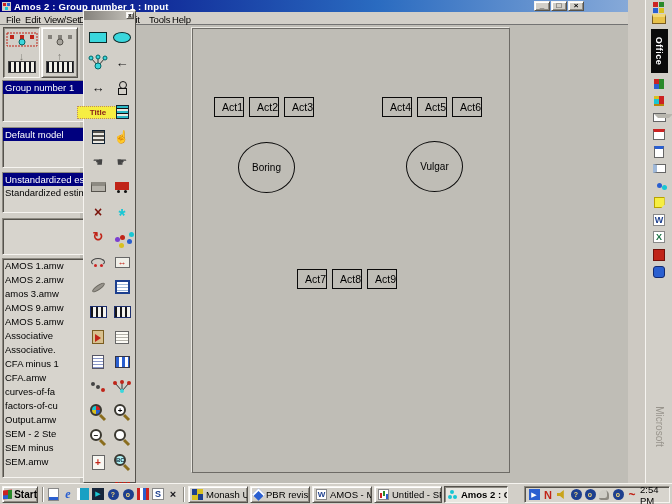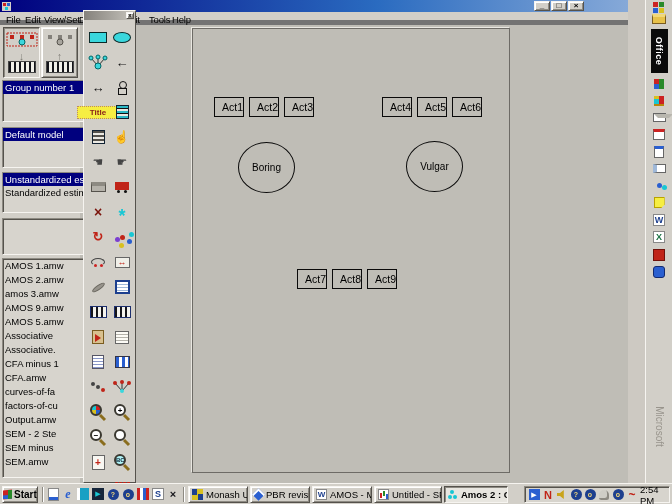--- a/index.html
+++ b/index.html
@@ -13,21 +13,21 @@
   .pressed{border:1px solid;border-color:#55524c #f6f4f0 #f6f4f0 #55524c;background:#d2cfc8;box-shadow:inset 1px 1px 0 #8d8a82}
 
   
   .titlebar{left:0;top:0;width:628px;height:12px;background:linear-gradient(90deg,#00007e 0%,#2a6bc0 60%,#86a9d8 100%);display:flex;align-items:center}
   .titlebar .apptitle{color:#fff;font-weight:bold;font-size:9.5px;margin-left:3px;letter-spacing:0.2px}
   .appicon{width:9px;height:9px;margin-left:2px;background:#d2cfc8;position:relative}
   .appicon::after{content:"";position:absolute;left:1px;top:1px;width:3px;height:3px;background:#c22;box-shadow:4px 0 0 #2a5fd0,2px 4px 0 #18c7d4}
   .winbtn{position:absolute;top:1px;width:16px;height:10px;font-size:8px;line-height:8px;font-weight:bold;text-align:center;color:#000;cursor:default}
 
   
-  .menubar{left:0;top:12px;width:628px;height:13px;background:#d2cfc8;border-bottom:5px solid #737373}
+  .menubar{left:0;top:12px;width:628px;height:13px;background:#d2cfc8;border-bottom:1px solid #737373}
   .menuitem{position:absolute;top:2px;font-size:9.5px;letter-spacing:-0.2px;white-space:nowrap}
 
   
   .leftpanel{left:0;top:25px;width:80px;height:458px;background:#d2cfc8}
   .vbtn{position:absolute;width:37px;height:51px;display:flex;flex-direction:column;align-items:center;justify-content:center}
   .vb-arrow{font-size:11px;line-height:10px;font-weight:bold;color:#83807a}
   .vb-keys{width:28px;height:12px;border:1px solid #444;background:repeating-linear-gradient(90deg,#15151a 0 2px,#f2f1ea 2px 5px)}
   .lbox{position:absolute;left:2px;width:96px;overflow:hidden}
   .lrow{height:13px;line-height:13px;font-size:9.5px;padding-left:2px;white-space:nowrap;overflow:hidden}
   .lrow.sel{background:#00007e;color:#fff}
@@ -98,21 +98,21 @@
   .oi-task{width:10px;height:12px;background:#fff;border:1px solid #666;border-top:3px solid #2a5fd0}
   .oi-card{width:13px;height:9px;background:#fff;border:1px solid #666;border-left:4px solid #9fb8d8}
   .oi-people{width:5px;height:5px;border-radius:50%;background:#2a5fd0;box-shadow:5px 2px 0 #18c7d4}
   .oi-note{width:11px;height:11px;background:#f6ee42;border:1px solid #b8a200;clip-path:polygon(0 0,100% 0,100% 70%,70% 100%,0 100%)}
   .oi-app{width:12px;height:12px;background:#fff;border:1px solid #888;font-size:9px;font-weight:bold;line-height:10px;text-align:center}
   .oi-red{width:12px;height:12px;background:#c02418;border:1px solid #70100a}
   .oi-blue{width:12px;height:12px;background:#2a5fd0;border:1px solid #122a70;border-radius:3px}
 
   
   .taskbar{left:0;top:483px;width:672px;height:21px;background:#d2cfc8;border-top:1px solid #f6f4f0;z-index:10}
-  .startbtn{position:absolute;left:2px;top:2px;width:36px;height:17px;display:flex;align-items:center;justify-content:flex-start;gap:2px;font-weight:bold;font-size:10px}
+  .startbtn{position:absolute;left:2px;top:2px;width:36px;height:17px;display:flex;align-items:center;justify-content:space-between;gap:2px;font-weight:bold;font-size:10px}
   .winflag{width:9px;height:9px;background:#c22;box-shadow:inset -4px 0 0 #2a8a2a,inset 0 -4px 0 #2a5fd0;transform:skewY(-6deg)}
   .tb-sep{position:absolute;top:3px;width:2px;height:15px;border-left:1px solid #8d8a82;border-right:1px solid #fff}
   .ql{position:absolute;top:3px;width:14px;height:14px;display:flex;align-items:center;justify-content:center}
   .taskbtn{position:absolute;top:2px;height:17px;display:flex;align-items:center;gap:3px;padding:0 3px;font-size:9.5px;white-space:nowrap;overflow:hidden}
   .taskbtn.active{font-weight:bold;background:#e8e6e0}
   .ti{flex:0 0 auto}
   .tray{position:absolute;left:524px;top:2px;width:146px;height:17px;display:flex;align-items:center;gap:2px;padding-left:3px}
   .trayic{width:12px;height:12px;display:flex;align-items:center;justify-content:center;flex:0 0 auto}
   .clock{margin-left:auto;margin-right:6px;font-size:9.5px}
   .t-play{width:11px;height:11px;background:#2a5fd0;color:#fff;font-size:7px;line-height:11px;text-align:center}
@@ -135,20 +135,21 @@
   .ti-spss::after{content:"";position:absolute;left:1px;bottom:1px;width:2px;height:5px;background:#c22;box-shadow:3px -2px 0 #2a8a2a,6px 1px 0 #2a5fd0}
   .ti-amos{width:4px;height:4px;border-radius:50%;background:#18c7d4;box-shadow:5px 0 0 #18c7d4,2px -5px 0 #18c7d4;margin-top:5px;margin-right:6px}
 </style>
 </head>
 <body>
 
 <div class="stage">
 
   <div class="abs titlebar">
     <span class="appicon"></span>
+    <span class="apptitle">Amos 2 : Group number 1 : Input</span>
   </div>
   <div class="abs raised winbtn" style="left:534px">_</div>
   <div class="abs raised winbtn" style="left:551px">□</div>
   <div class="abs raised winbtn" style="left:568px">×</div>
 
   <div class="abs menubar">
     <span class="menuitem" style="left:6px">File</span>
     <span class="menuitem" style="left:25px">Edit</span>
     <span class="menuitem" style="left:44px">View/Set</span>
     <span class="menuitem" style="left:79px">Diagram</span>

